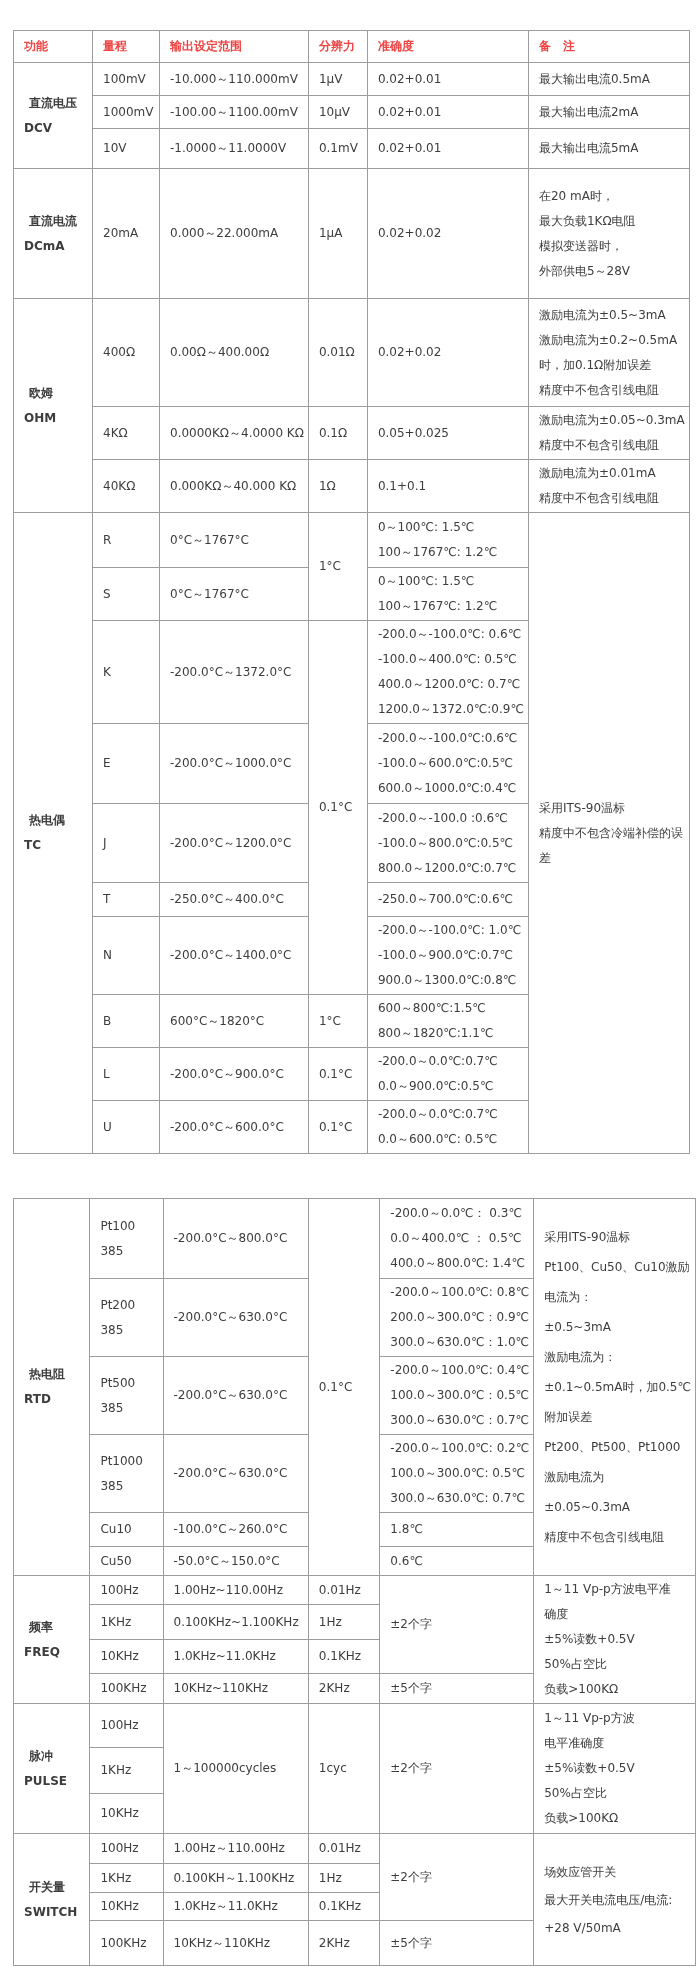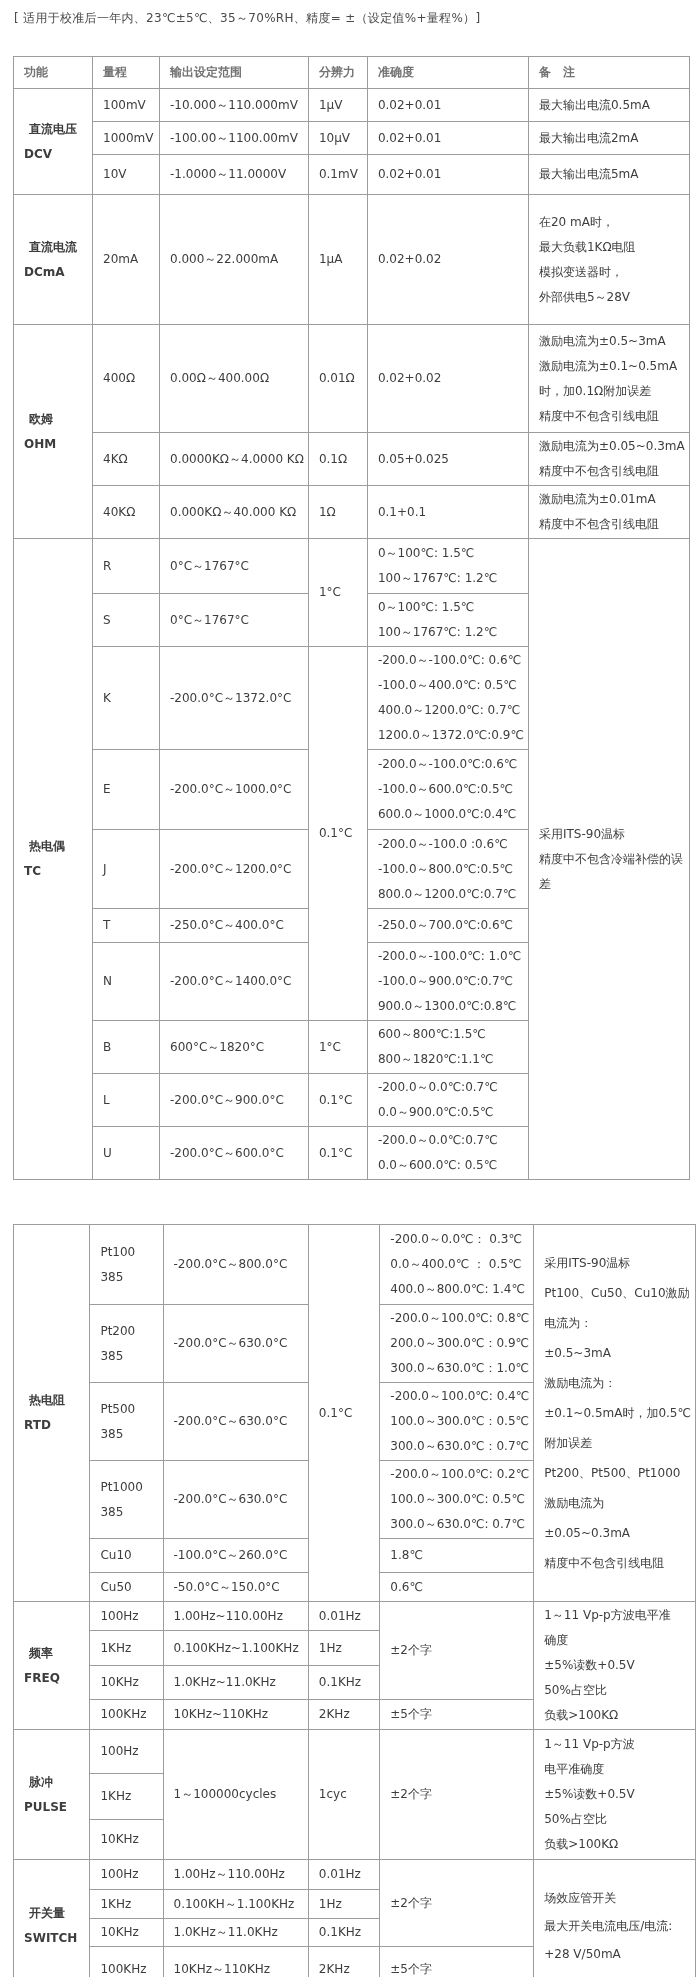--- a/index.html
+++ b/index.html
@@ -26,36 +26,35 @@
     border: 1px solid #9c9c9c;
     vertical-align: middle;
     text-align: left;
     padding: 1px 4px 1px 10px;
     line-height: 25px;
     white-space: nowrap;
     overflow: visible;
   }
   table.spec th {
     font-weight: bold;
-    color: #737373;
+    color: #ef4444;
   }
   td.fn { padding-left: 3px; font-weight: bold; }
   td.fn .fn-cn { padding-left: 5px; }
   td[data-bind-lines] div { white-space: nowrap; }
   .lh28 { line-height: 28px !important; }
   .lh30 { line-height: 30px !important; }
   .t1 { margin-top: 30px; }
   .t2 { margin-top: 44px; }
 </style>
 </head>
 <body>
 
 <div>
 
-  <div class="note" data-bind="note">[ 适用于校准后一年内、23℃±5℃、35～70%RH、精度= ±（设定值%+量程%）]</div>
 
   <table class="spec t1">
     <colgroup>
       <col style="width:79px">
         <col style="width:67px">
         <col style="width:143px">
       <col style="width:59px">
         <col style="width:152px">
         <col style="width:158px">
     </colgroup>
@@ -116,21 +115,21 @@
         <td class="fn" rowspan="3">
           <div class="fn-cn" data-bind="table1.ohm.name">欧姆</div>
           <div data-bind="table1.ohm.code">OHM</div>
         </td>
         <td data-bind="table1.ohm.rows.0.range">400Ω</td>
         <td data-bind="table1.ohm.rows.0.output">0.00Ω～400.00Ω</td>
         <td data-bind="table1.ohm.rows.0.resolution">0.01Ω</td>
         <td data-bind="table1.ohm.rows.0.accuracy">0.02+0.02</td>
         <td data-bind-lines="table1.ohm.rows.0.remark_lines">
             <div>激励电流为±0.5~3mA</div>
-            <div>激励电流为±0.1~0.5mA</div>
+            <div>激励电流为±0.2~0.5mA</div>
             <div>时，加0.1Ω附加误差</div>
             <div>精度中不包含引线电阻</div>
           </td>
       </tr>
       <tr style="height:48px">
         <td data-bind="table1.ohm.rows.1.range">4KΩ</td>
         <td data-bind="table1.ohm.rows.1.output">0.0000KΩ～4.0000 KΩ</td>
         <td data-bind="table1.ohm.rows.1.resolution">0.1Ω</td>
         <td data-bind="table1.ohm.rows.1.accuracy">0.05+0.025</td>
         <td data-bind-lines="table1.ohm.rows.1.remark_lines">

